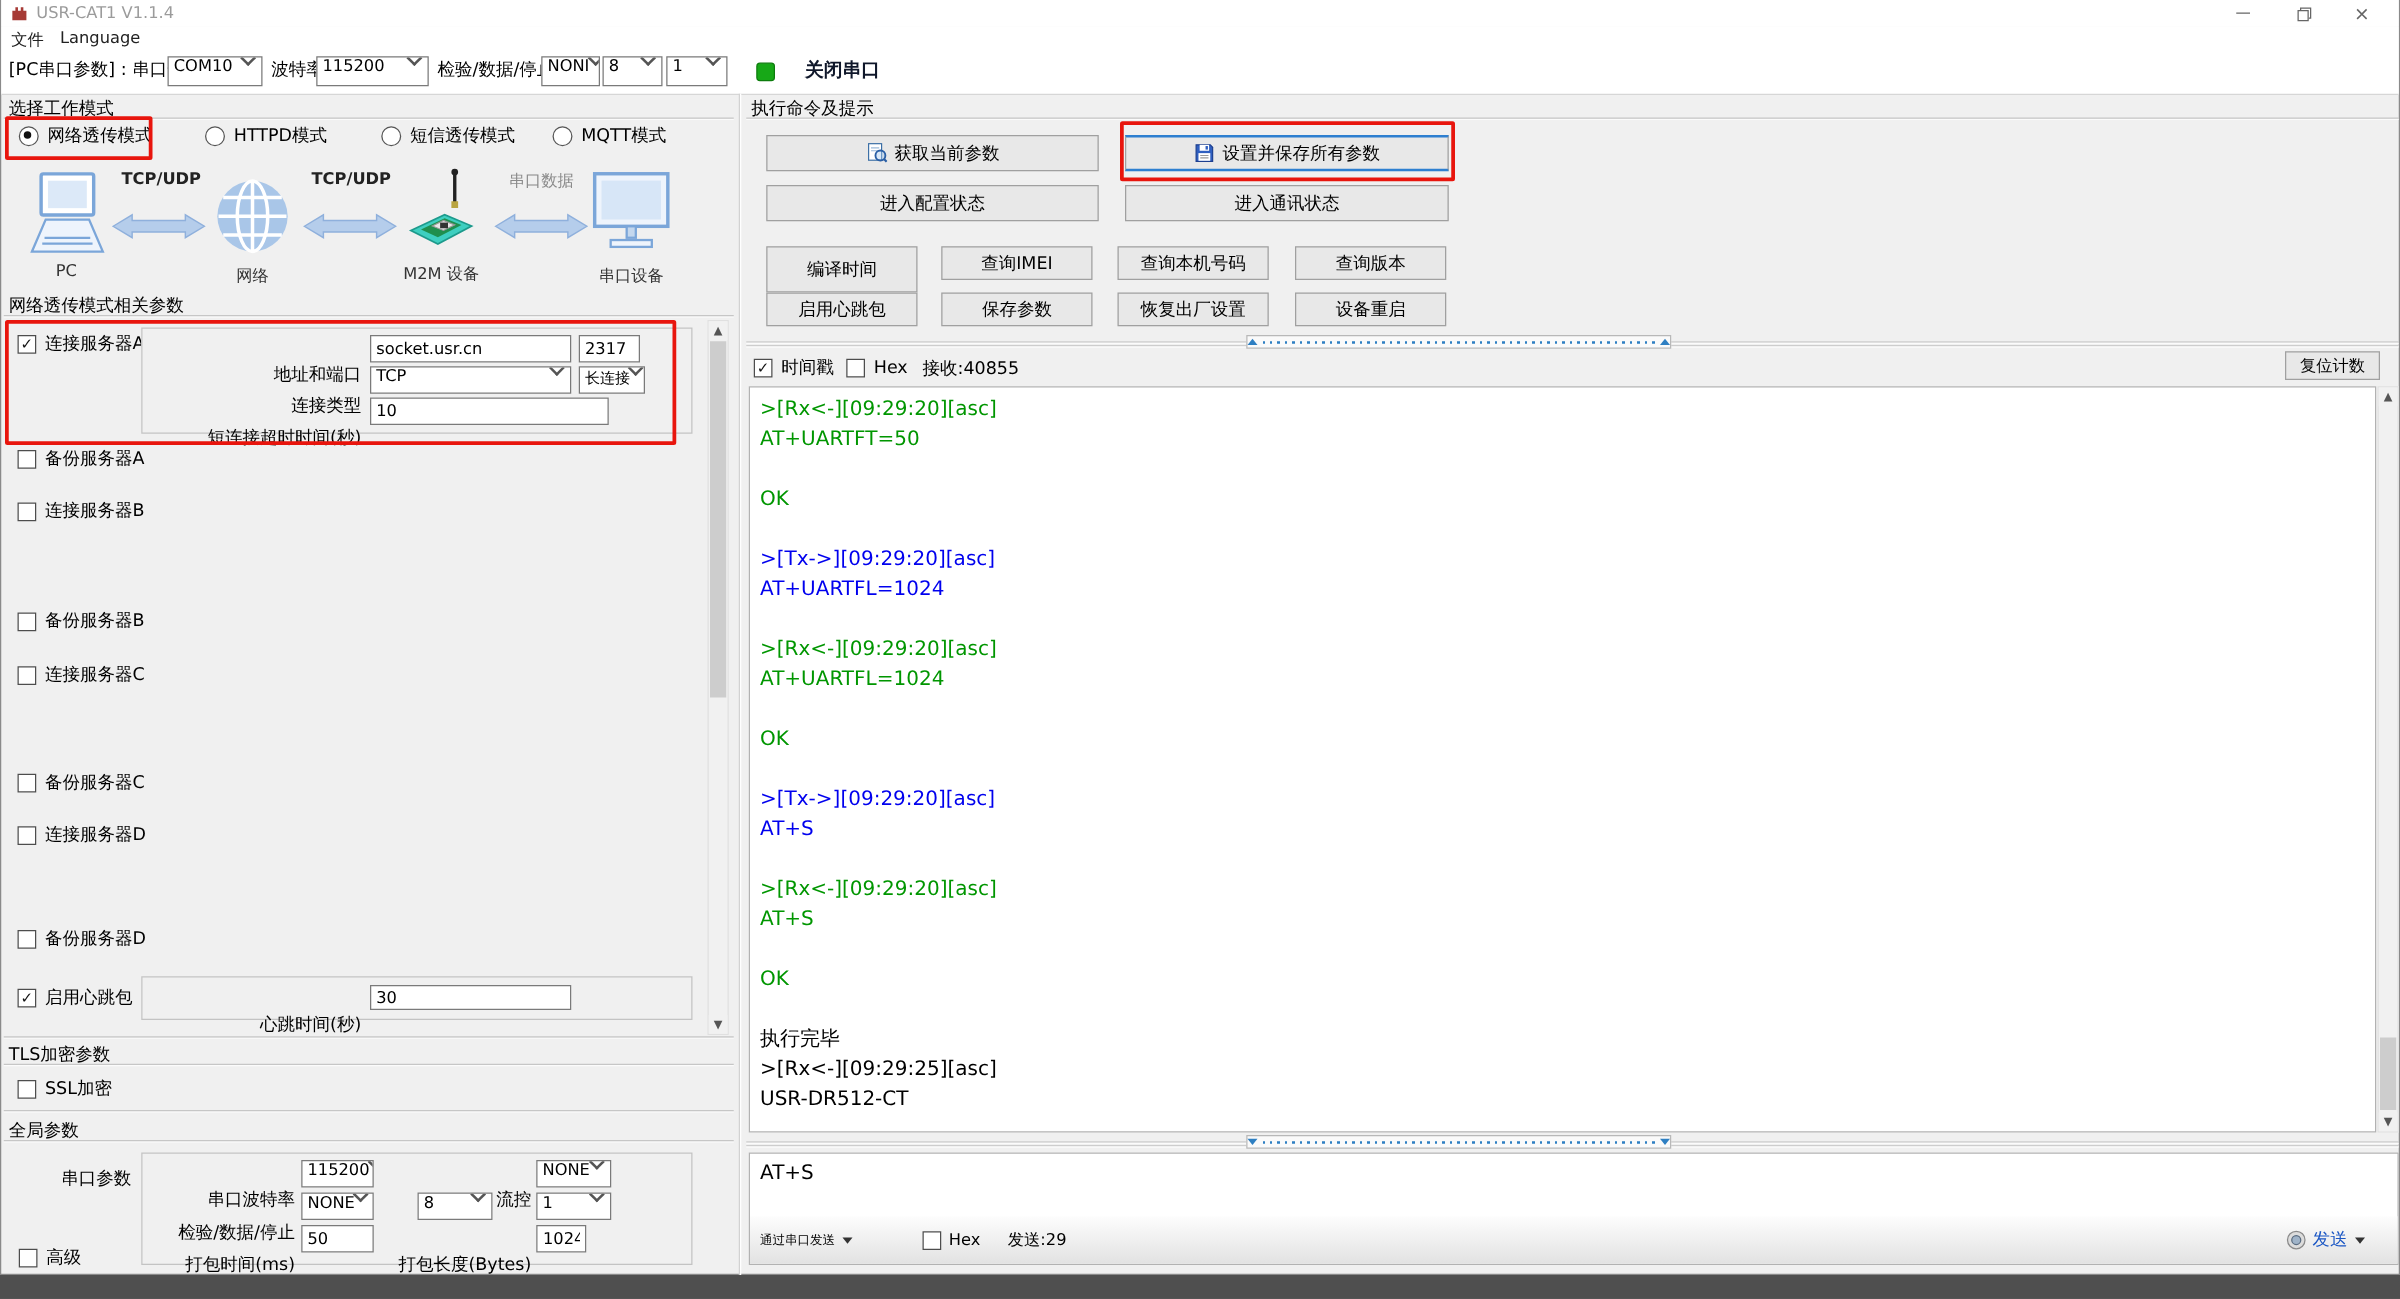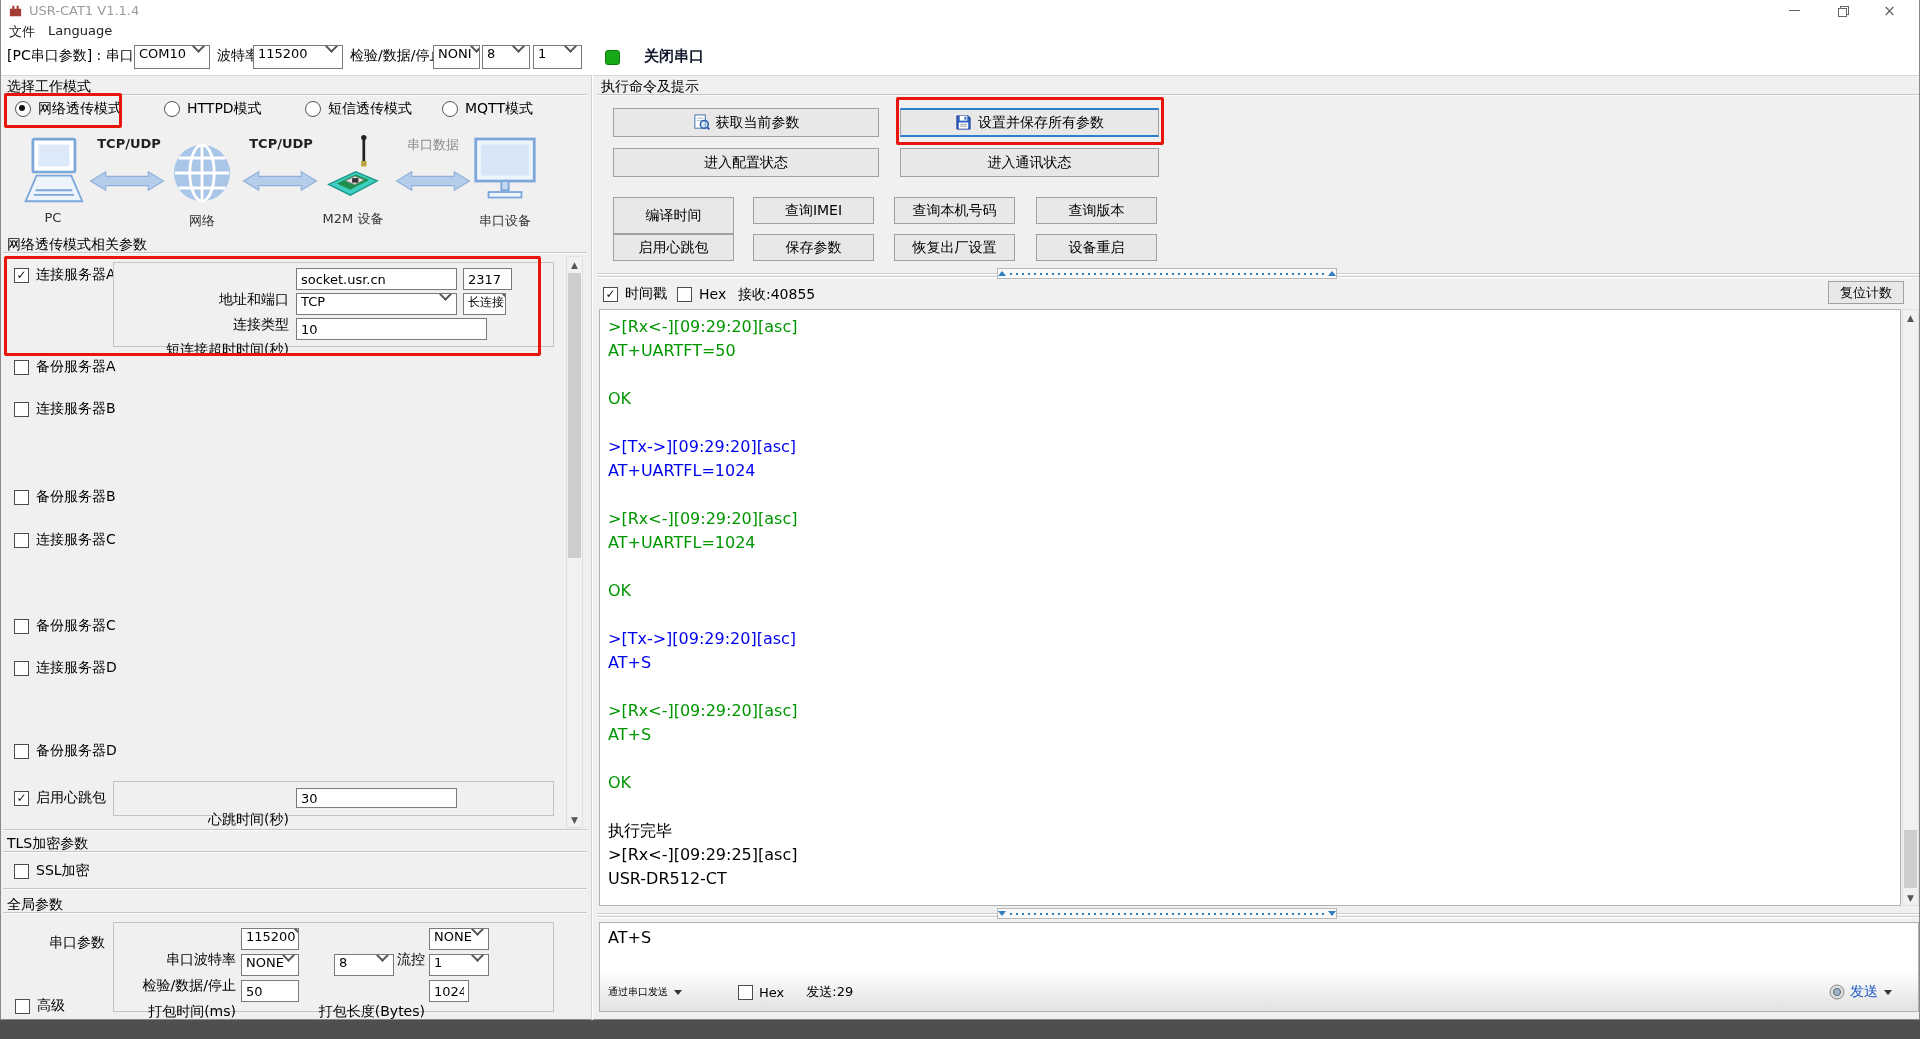--- a/index.html
+++ b/index.html
@@ -216,21 +216,21 @@
   </div>
   <div class="panel" style="left:112px;top:262px;width:441px;height:85px;background:#f0f0f0"></div>
   <span class="rlab" style="left:120px;top:271px;width:168px">地址和端口</span>
   <input class="inp" style="left: 295px; top: 268px; width: 161px;" value="socket.usr.cn">
   <input class="inp" style="left: 462px; top: 268px; width: 49px;" value="2317">
   <span class="rlab" style="left:120px;top:296px;width:168px">连接类型</span>
   <div class="combo" style="left:295px;top:293px;width:161px;height:22px">
     <span>TCP</span>
         <span class="car"></span>
   </div>
-  <div class="combo" style="left:462px;top:293px;width:43px;height:22px;font-size:12px">
+  <div class="combo" style="left:462px;top:293px;width:53px;height:22px;font-size:12px">
     <span>长连接</span>
         <span class="car"></span>
   </div>
   <span class="rlab" style="left:100px;top:321px;width:188px">短连接超时时间(秒)</span>
   <input class="inp" style="left: 295px; top: 318px; width: 191px;" value="10">
 
   <div id="server-list">
         <div class="cb-row" style="left: 13px; top: 358px;">
           <span class="cb"></span>
           <span>备份服务器A</span>

